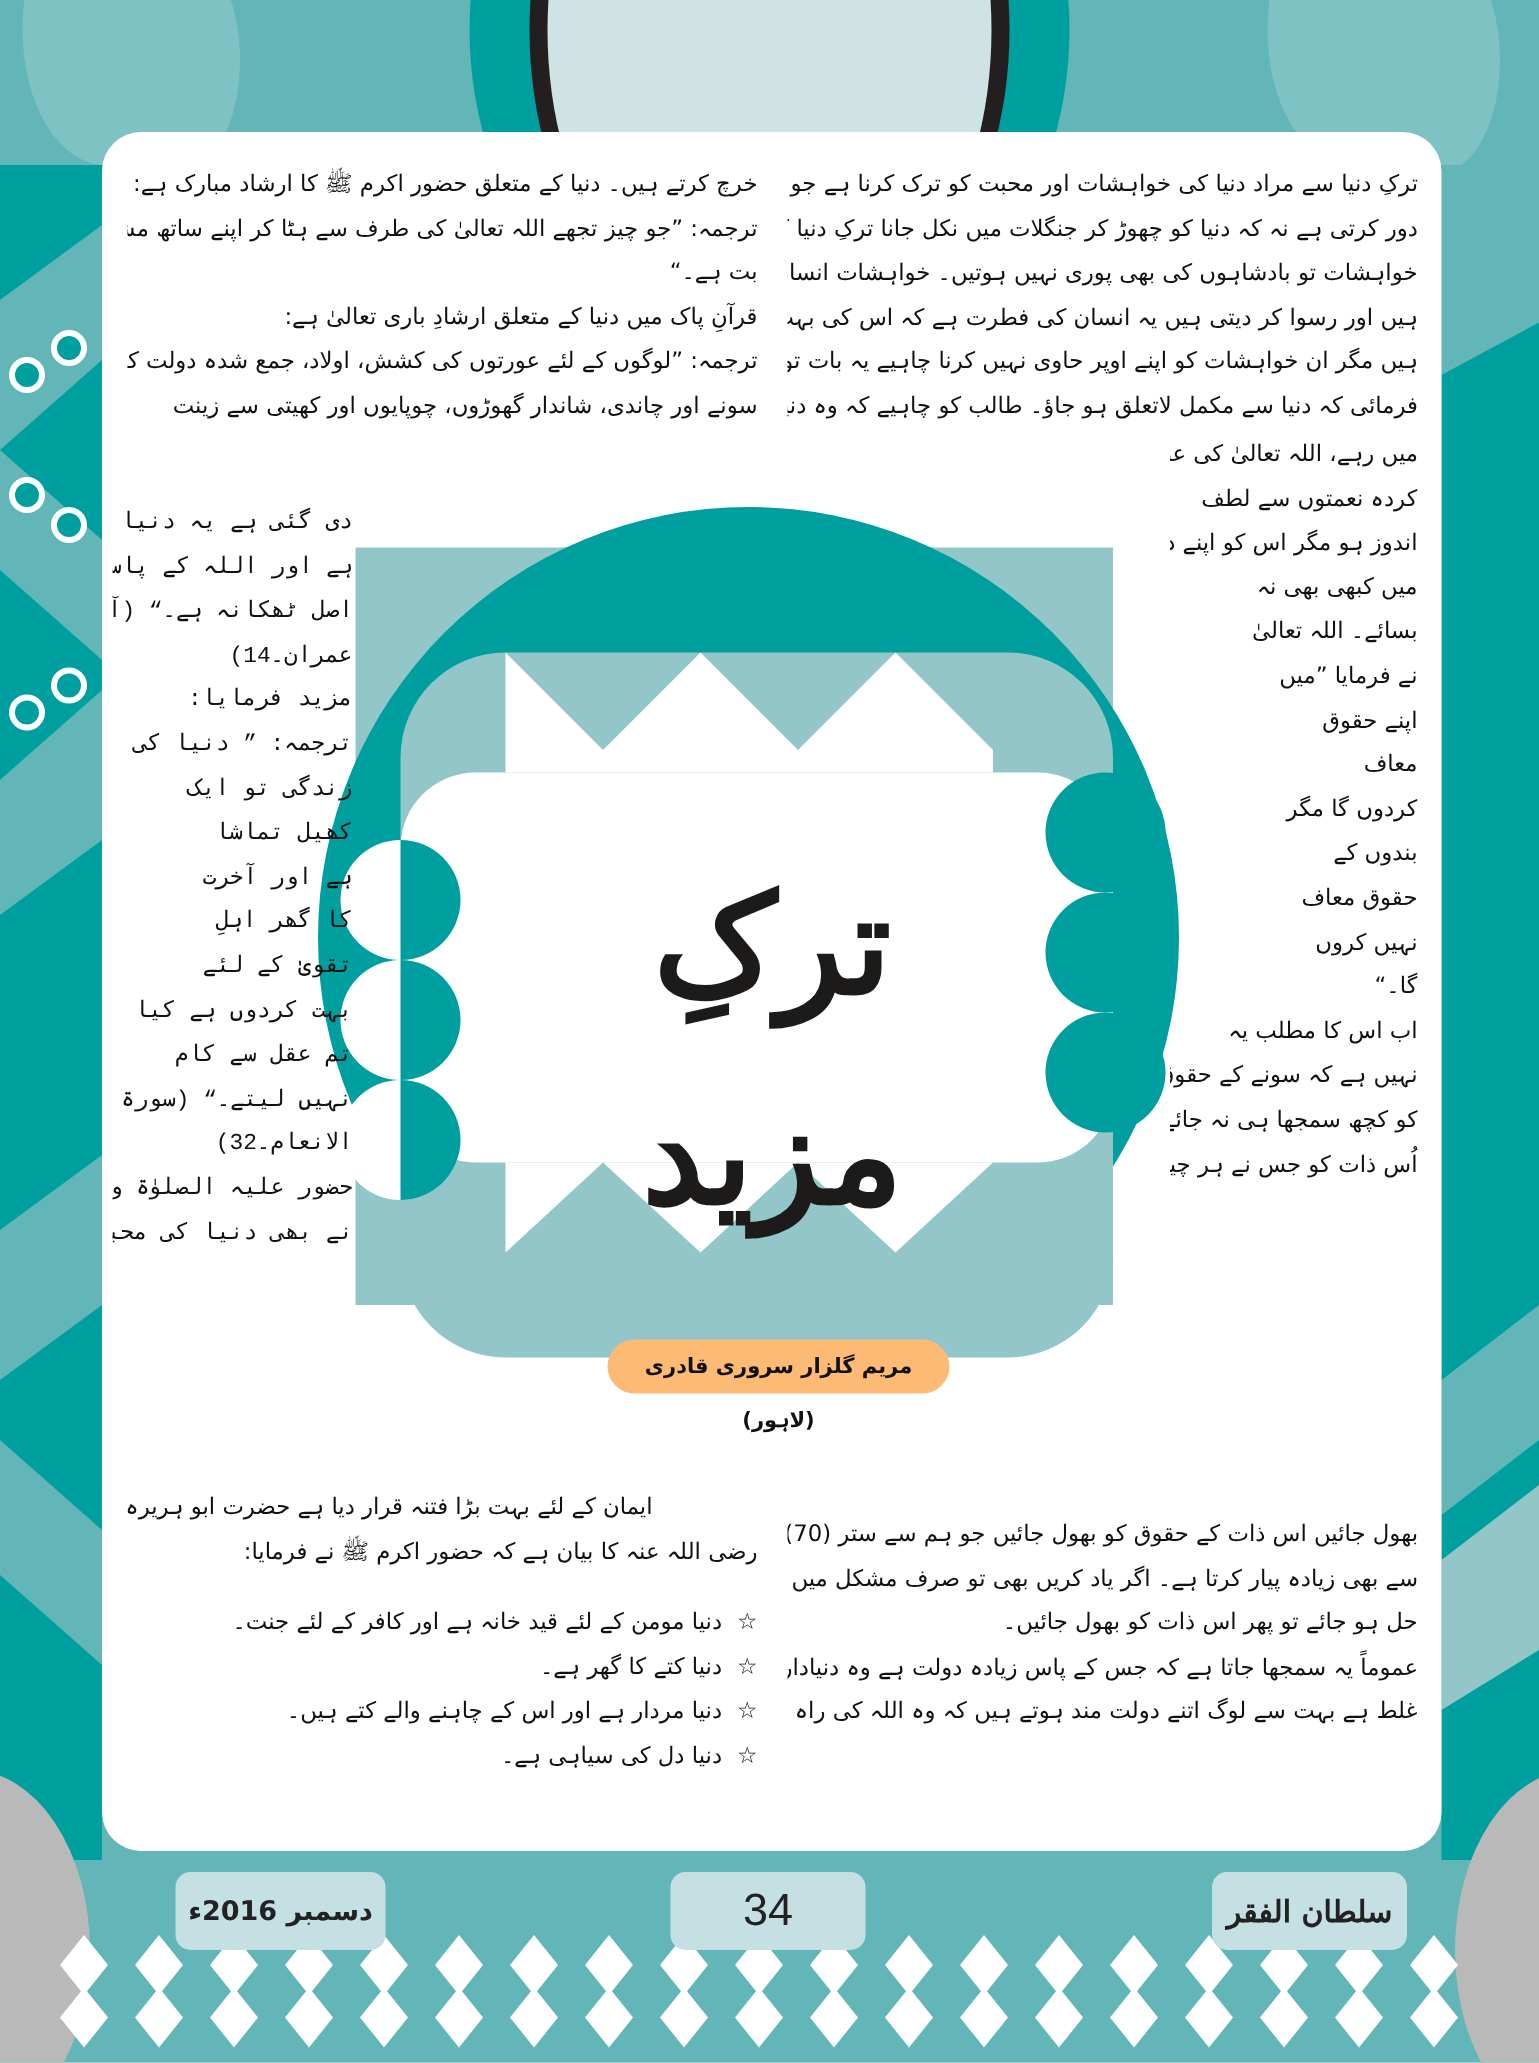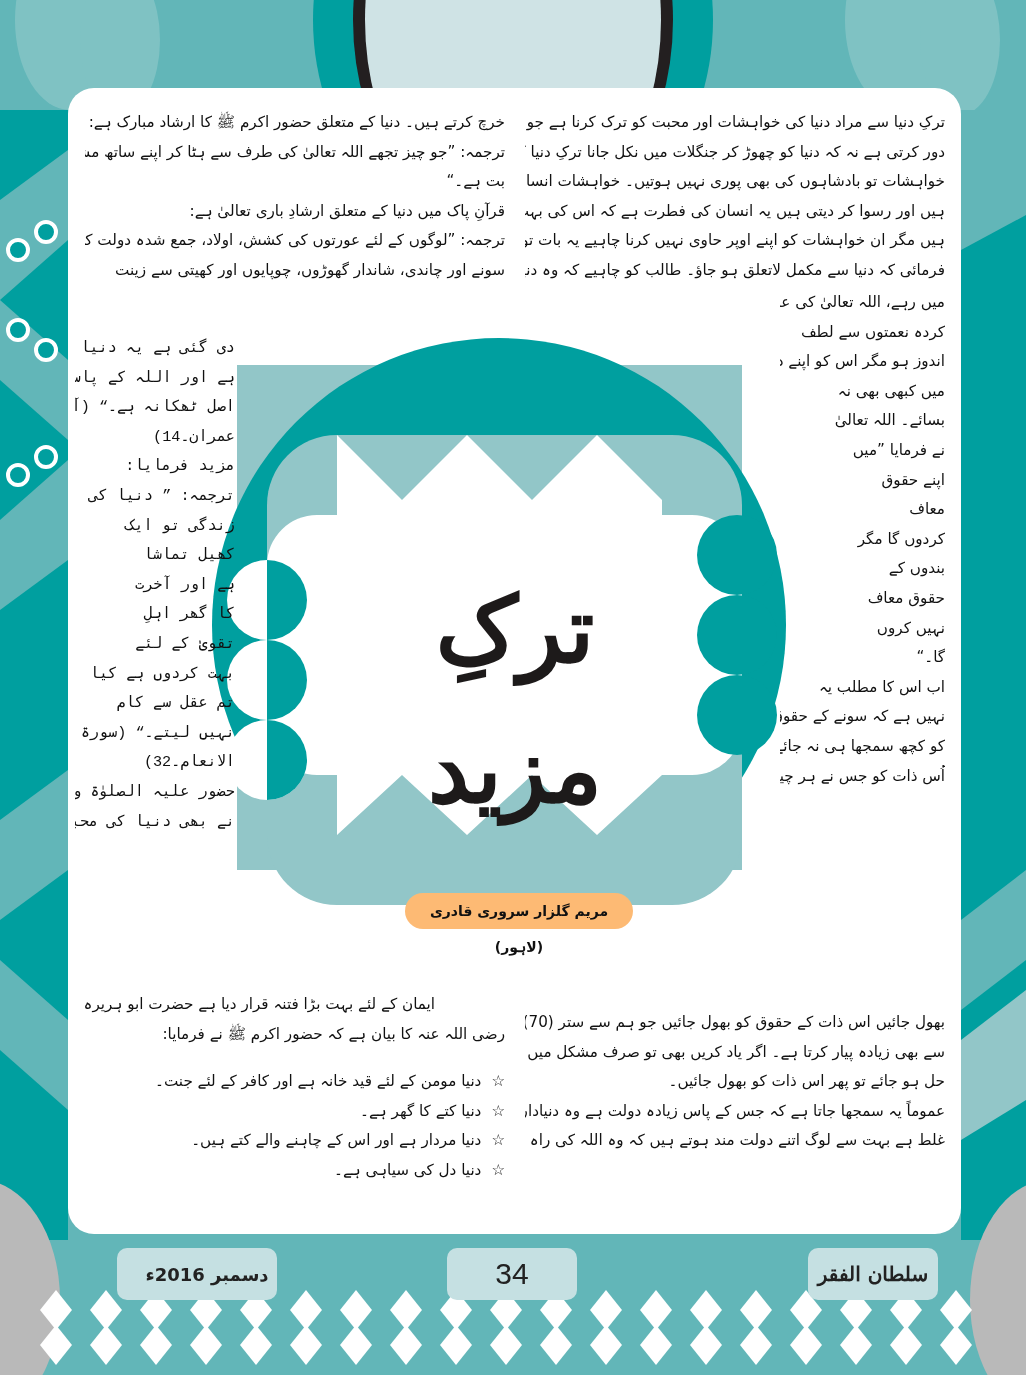--- a/index.html
+++ b/index.html
@@ -199,21 +199,21 @@
   <span class="line">رضی اللہ عنہ کا بیان ہے کہ حضور اکرم ﷺ نے فرمایا:</span>
 </div>
 
 <div class="col bullets" style="left:85px;top:1067px;width:420px;text-align:right;">
   <span class="line"><span class="star">☆</span><span>دنیا مومن کے لئے قید خانہ ہے اور کافر کے لئے جنت۔</span></span>
   <span class="line"><span class="star">☆</span><span>دنیا کتے کا گھر ہے۔</span></span>
   <span class="line"><span class="star">☆</span><span>دنیا مردار ہے اور اس کے چاہنے والے کتے ہیں۔</span></span>
   <span class="line"><span class="star">☆</span><span>دنیا دل کی سیاہی ہے۔</span></span>
 </div>
 
-<div class="footer-box" style="left:117px;width:140px;direction:rtl;font-size:18px;font-weight:bold;padding-left:20px;">
+<div class="footer-box" style="left:117px;width:140px;direction:rtl;font-size:18px;font-weight:bold;">
   <span>دسمبر 2016ء</span>
 </div>
 <div class="footer-box" style="left:447px;width:130px;font-family:'Liberation Sans',sans-serif;font-size:30px;">
   <span>34</span>
 </div>
 <div class="footer-box" style="left:808px;width:130px;direction:rtl;font-family:'DejaVu Serif',serif;font-size:20px;font-weight:bold;">
   <span>سلطان الفقر</span>
 </div>
 
 </body></html>

